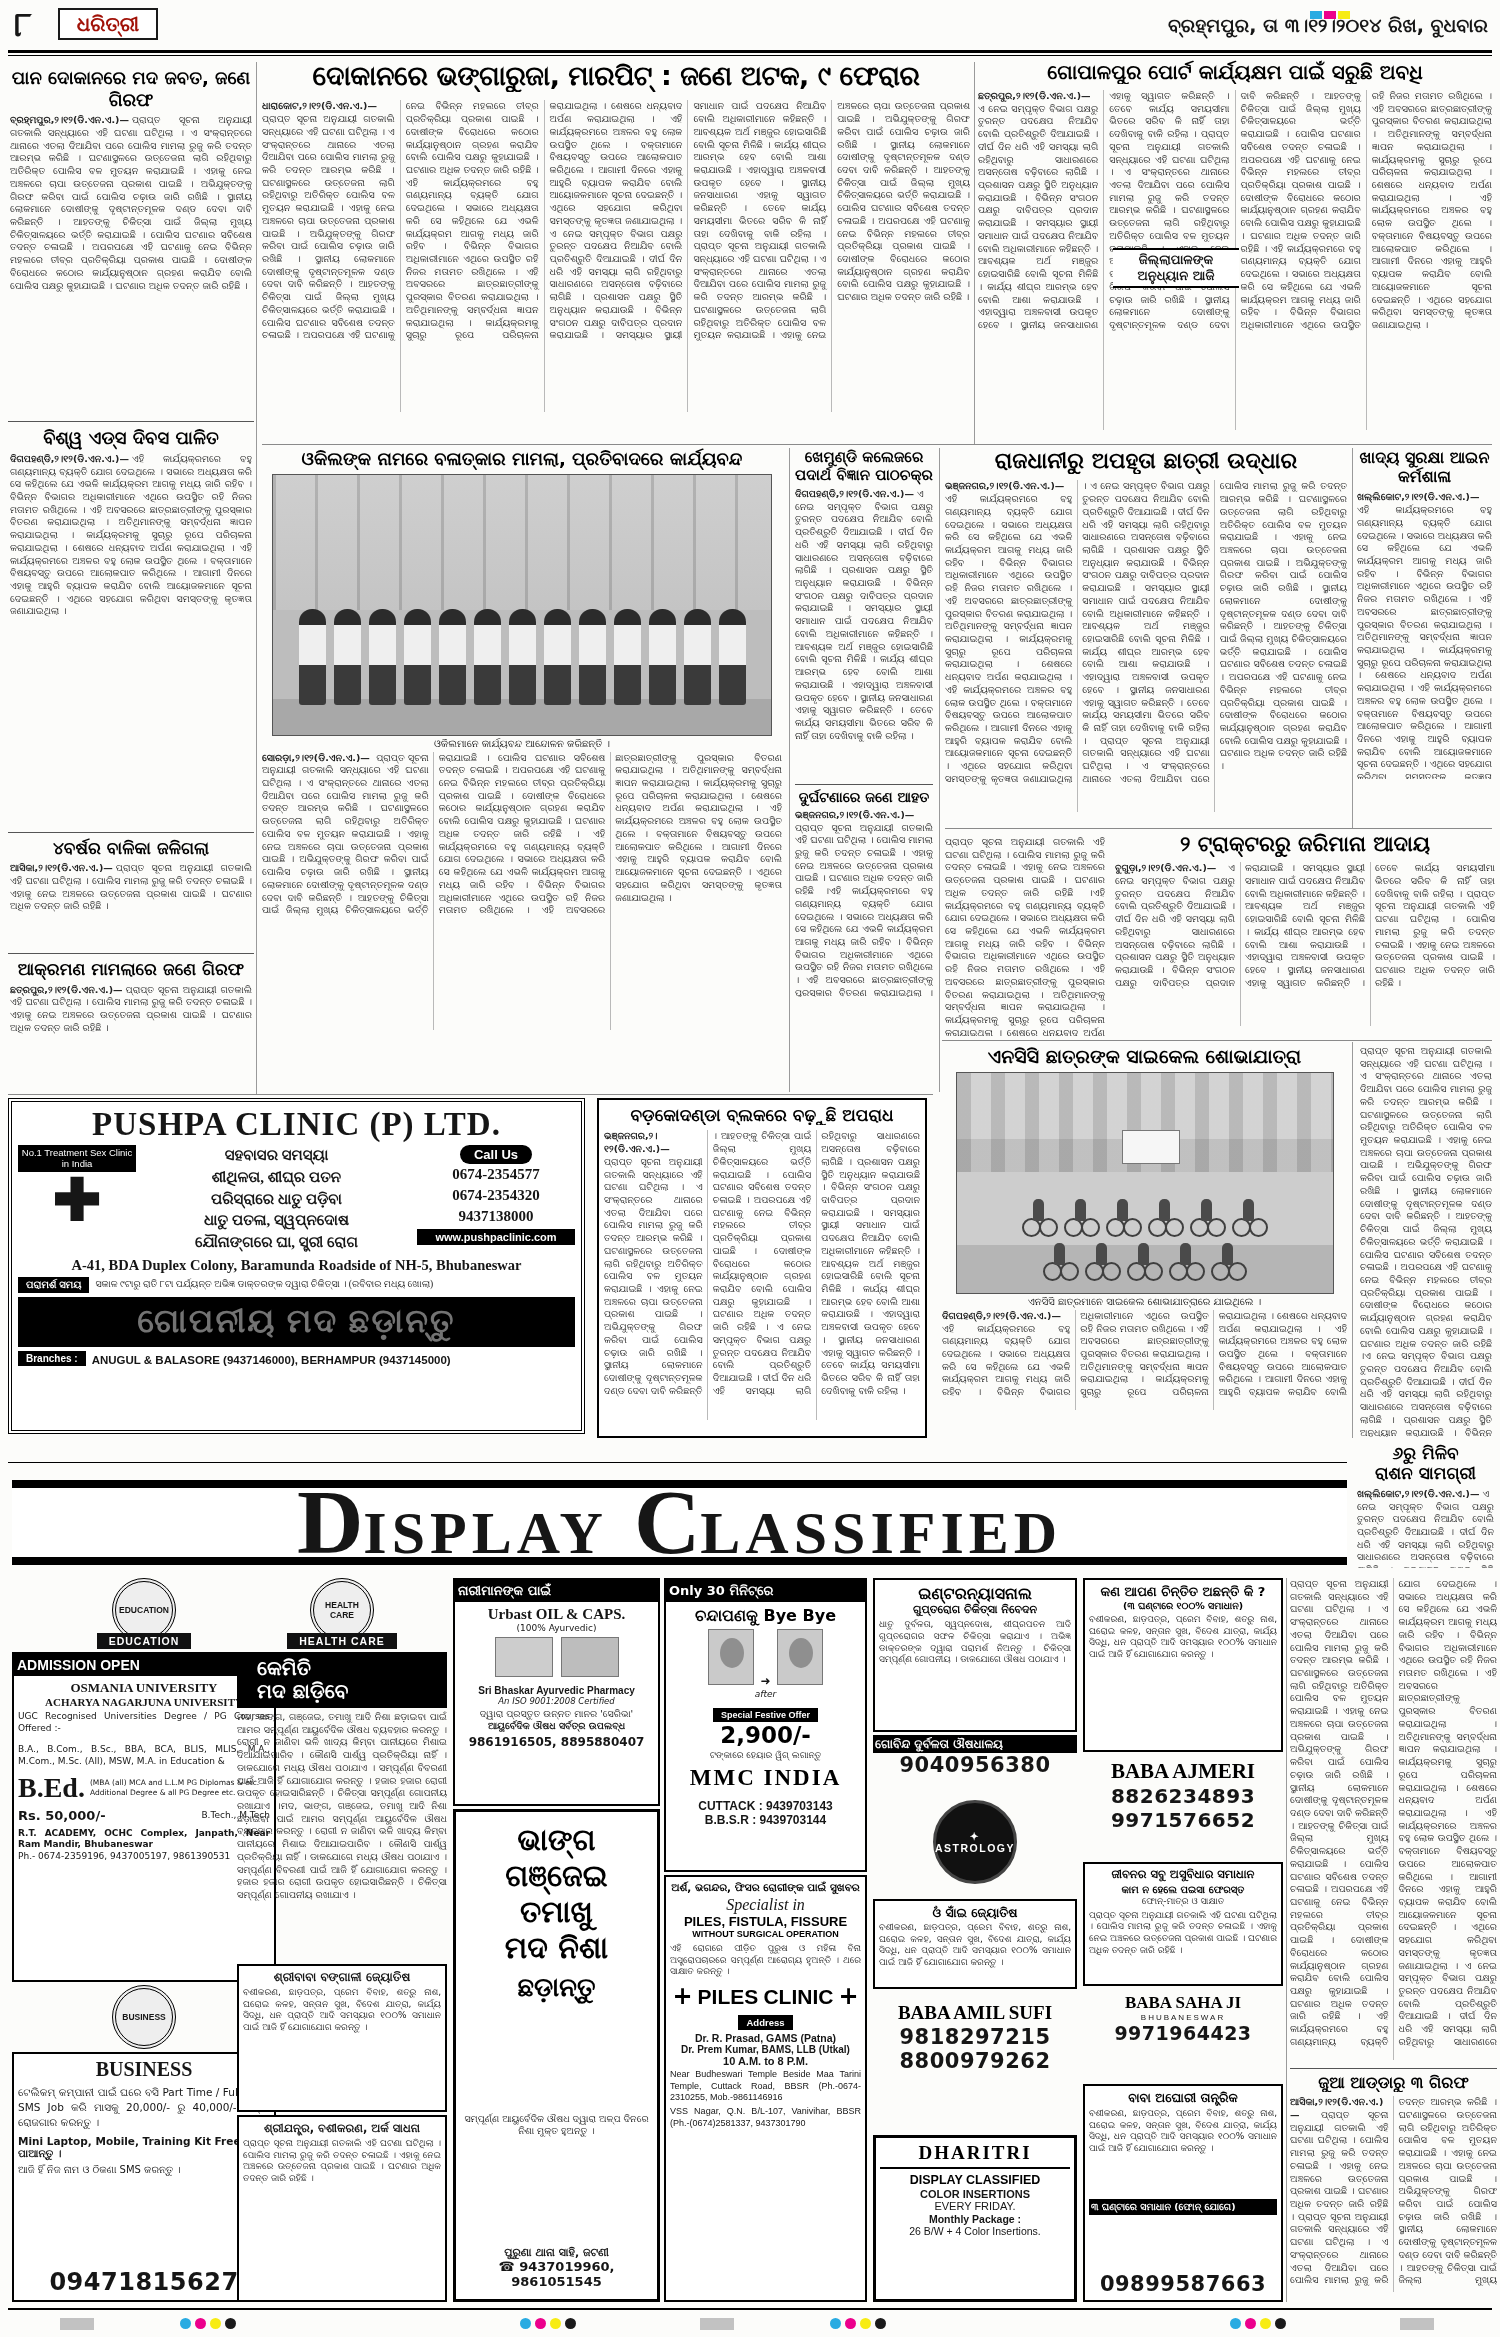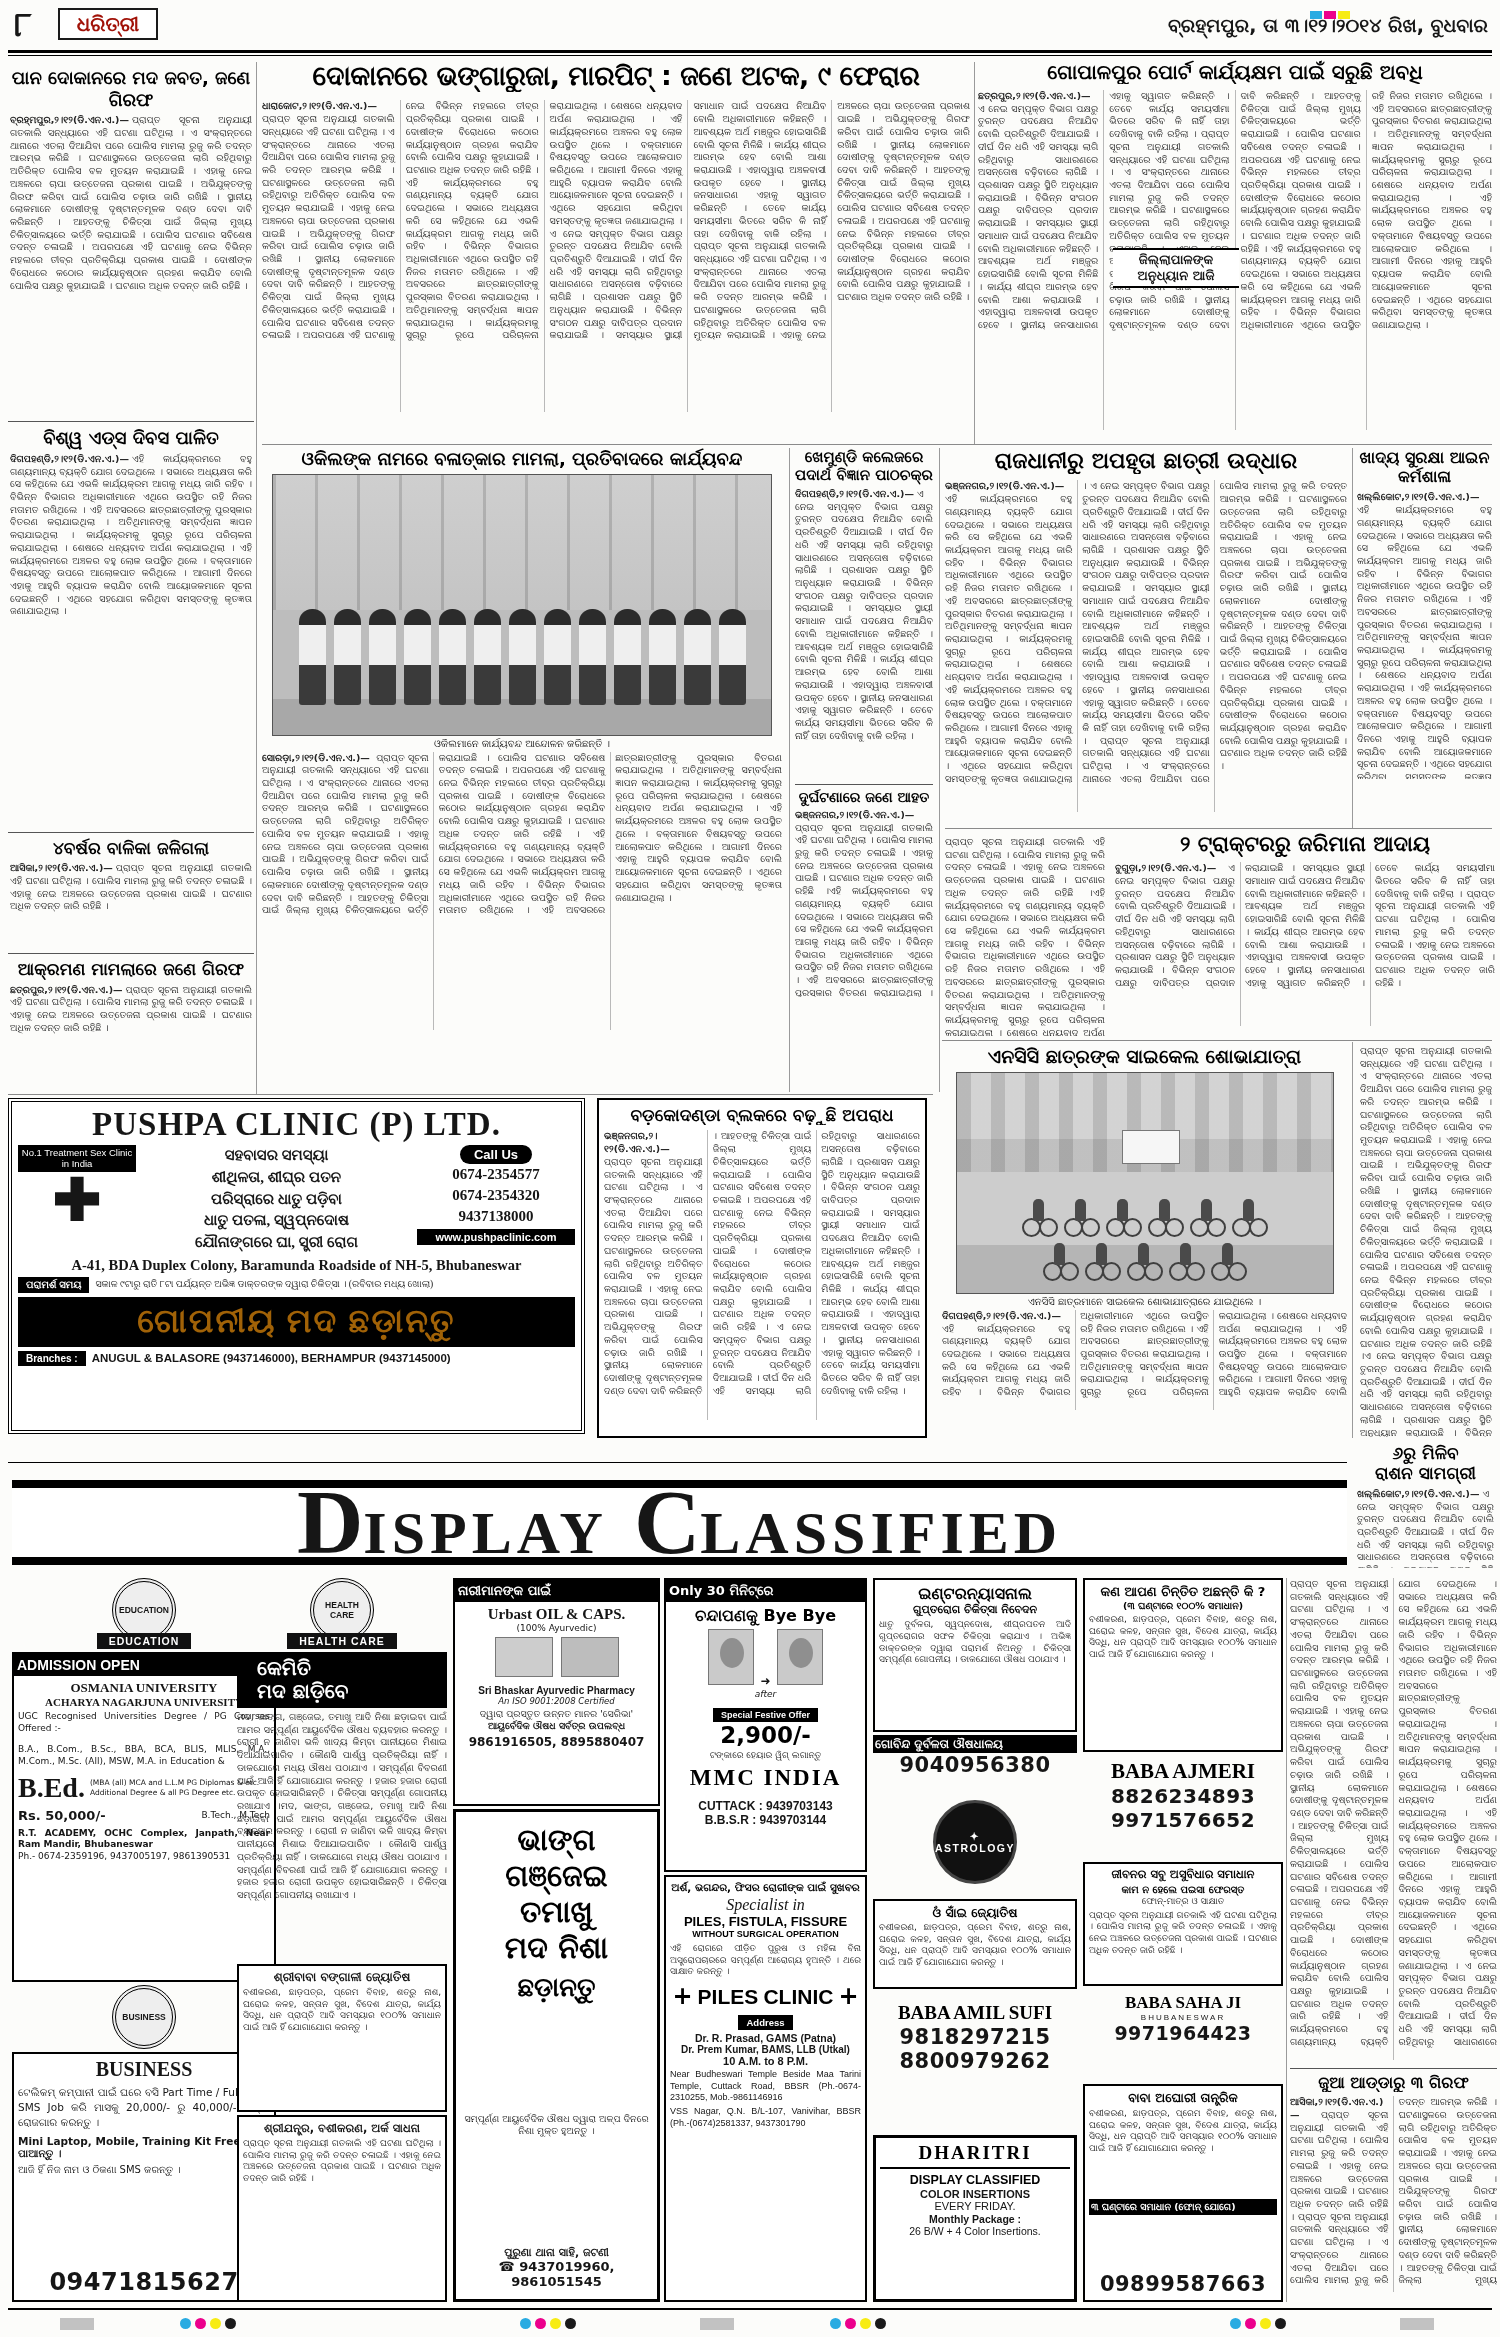--- a/index.html
+++ b/index.html
@@ -64,22 +64,22 @@
   .pushpa-no1 .chip{background:#000;color:#fff;font-size:9.5px;padding:2px;line-height:1.2}
   .big-cross{font-size:58px;line-height:1;font-weight:bold}
   .pushpa-mid{flex:1;text-align:center;font-weight:bold;font-size:15px;line-height:1.45}
   .pushpa-call{width:158px;text-align:center}
   .callus{display:inline-block;background:#000;color:#fff;border-radius:12px;font-size:13px;font-weight:bold;padding:2px 14px}
   .pushpa-call .ph{font-size:15px;font-weight:bold;line-height:1.4}
   .webbar{background:#000;color:#fff;font-size:11px;font-weight:bold;padding:2px 0;margin-top:2px}
   .pushpa-addr{font-size:14.5px;font-weight:bold;text-align:center;margin-top:3px}
   .pushpa-time{display:flex;align-items:center;gap:6px;font-size:9.5px;margin-top:3px}
   .chipb{background:#000;color:#fff;font-size:10px;font-weight:bold;padding:2px 8px;white-space:nowrap}
-  .pushpa-big{background:#000;color:#a16207;font-size:33px;font-weight:bold;text-align:center;padding:6px 0;margin-top:4px;letter-spacing:2px}
-  .pushpa-branches{display:flex;align-items:center;gap:6px;margin-top:4px;font-size:12px;font-weight:bold}
+  .pushpa-big{background:#000;color:#737373;font-size:33px;font-weight:bold;text-align:center;padding:6px 0;margin-top:4px;letter-spacing:2px}
+  .pushpa-branches{display:flex;align-items:flex-end;gap:6px;margin-top:4px;font-size:12px;font-weight:bold}
 
   
   #art-badkodanda{left:597px;top:1098px;width:330px;height:340px;border:2px solid #000;padding:5px;overflow:hidden;background:#fff}
 
   
   #banner{left:12px;top:1480px;width:1335px;height:85px;border-top:8px solid #000;border-bottom:8px solid #000;
      display:flex;align-items:center;justify-content:center;background:#fff;gap:26px}
   .bn-word{display:flex;align-items:baseline}
   .bn-cap{font-family:"Liberation Serif",serif;font-size:92px;font-weight:bold;line-height:.75}
   .bn-rest{font-family:"Liberation Serif",serif;font-size:60px;font-weight:bold;letter-spacing:5px;line-height:.8}

